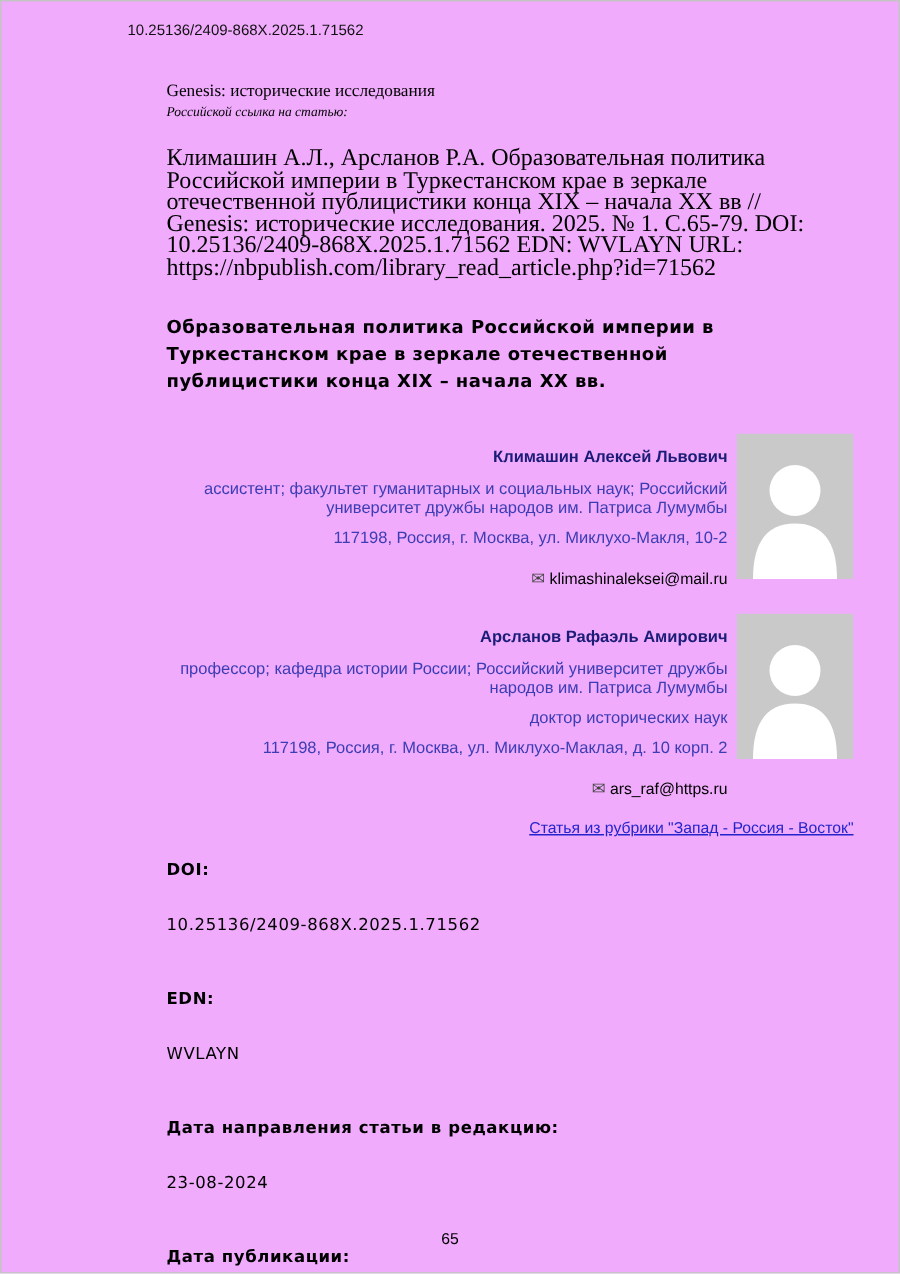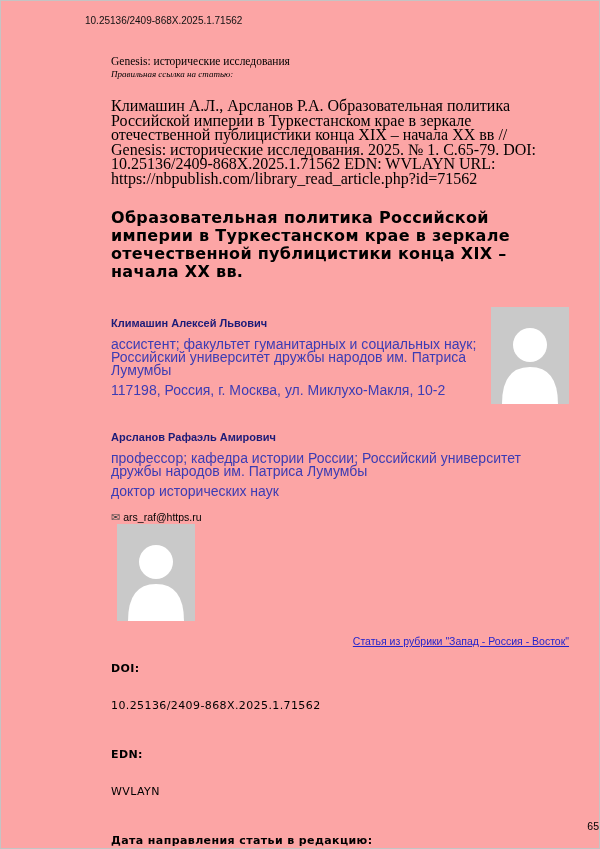--- a/index.html
+++ b/index.html
@@ -1,21 +1,21 @@
 <!DOCTYPE html>
 <html><head>
 <meta charset="utf-8">
 <style>
   html,body { margin:0; padding:0; background:#fff; }
   .page {
     position: relative;
     width: 598px;
     height: 847px;
     border: 1px solid #c4c4c4;
-    background: #fca5a5;
+    background: #f0abfc;
     font-family: "Liberation Sans", sans-serif;
     color: #000;
     overflow: hidden;
   }
   .header {
     position: absolute;
     top: 14px; left: 84px; right: 33px;
     display: flex;
     justify-content: space-between;
     font-size: 10px;
@@ -28,87 +28,91 @@
     width: 458px;
   }
   .citation { margin-top: 54px; width: 438px; font-family: "Liberation Serif", serif; }
   .cit-journal { font-size: 11.5px; }
   .cit-label { font-size: 9px; font-style: italic; margin-top: 2px; }
   .cit-text { font-size: 16px; line-height: 14.5px; margin-top: 20px; word-break: break-word; }
   .title {
     margin: 23px 0 0 0;
     width: 440px;
     font-family: "DejaVu Sans", sans-serif;
-    font-size: 16px;
+    font-size: 12px;
     font-weight: bold;
     line-height: 18px;
     letter-spacing: 0.3px;
   }
   .author-row { display: flex; align-items: flex-start; margin-top: 26px; }
-  .author-row.second { margin-top: 17px; flex-direction: column; }
-  .author-text { flex: 1; text-align: left; padding-top: 10px; }
+  .author-row.second { margin-top: 17px; }
+  .author-text { flex: 1; text-align: right; padding-top: 10px; }
   .author-name { font-size: 11px; font-weight: bold; color: #1b1b78; margin-bottom: 9px; }
-  .author-line { font-size: 14px; color: #3c3cb4; line-height: 13px; margin-top: 7px; }
+  .author-line { font-size: 11px; color: #3c3cb4; line-height: 13px; margin-top: 7px; }
   .author-email { font-size: 10.5px; color: #000; margin-top: 13px; }
   .env { color: #444; font-size: 11px; margin-right: 3px; }
   .photo { width: 78px; height: 97px; margin-left: 6px; flex: 0 0 auto; }
   .photo svg { display: block; }
   .rubric { width: 458px; text-align: right; margin-top: 14px; font-size: 10.5px; }
   .rubric a { color: #2424cc; text-decoration: underline; cursor: pointer; }
   .section { margin-top: 36px; font-family: "DejaVu Sans", sans-serif; }
   .section.first { margin-top: 15px; }
   .sec-label { font-size: 11px; font-weight: bold; letter-spacing: 0.4px; }
   .sec-value { font-size: 11px; margin-top: 24px; letter-spacing: 0.4px; }
   .footer {
     position: absolute;
     bottom: 16px; left: 0;
     width: 100%;
-    text-align: right;
+    text-align: center;
     font-size: 10.5px;
   }
 </style>
 </head>
 <body>
 
 <div class="page">
 
   <div class="header">
     <span>10.25136/2409-868X.2025.1.71562</span>
   </div>
 
   <div class="content">
 
     <div class="citation">
       <div class="cit-journal">Genesis: исторические исследования</div>
-      <div class="cit-label">Правильная ссылка на статью:</div>
+      <div class="cit-label">Российской ссылка на статью:</div>
       <div class="cit-text">Климашин А.Л., Арсланов Р.А. Образовательная политика Российской империи в Туркестанском крае в зеркале отечественной публицистики конца XIX – начала XX вв // Genesis: исторические исследования. 2025. № 1. С.65-79. DOI: 10.25136/2409-868X.2025.1.71562 EDN: WVLAYN URL: https://nbpublish.com/library_read_article.php?id=71562</div>
     </div>
 
     <h1 class="title">Образовательная политика Российской империи в Туркестанском крае в зеркале отечественной публицистики конца XIX – начала XX вв.</h1>
 
     <div class="author-row">
       <div class="author-text">
         <div class="author-name">Климашин Алексей Львович</div>
         <div class="author-line">ассистент; факультет гуманитарных и социальных наук; Российский университет дружбы народов им. Патриса Лумумбы</div>
         <div class="author-line">117198, Россия, г. Москва, ул. Миклухо-Макля, 10-2</div>
+        <div class="author-email">
+          <span class="env">✉</span><span>klimashinaleksei@mail.ru</span>
+        </div>
       </div>
       <div class="photo">
         <svg width="78" height="97" viewBox="0 0 78 97">
           <rect width="78" height="97" fill="#c9c9c9"></rect>
           <circle cx="39" cy="38" r="17" fill="#ffffff"></circle>
           <path d="M11 97 Q11 60 39 60 Q67 60 67 97 Z" fill="#ffffff"></path>
         </svg>
       </div>
     </div>
 
     <div class="author-row second">
       <div class="author-text">
         <div class="author-name">Арсланов Рафаэль Амирович</div>
         <div class="author-line">профессор; кафедра истории России; Российский университет дружбы народов им. Патриса Лумумбы</div>
         <div class="author-line">доктор исторических наук</div>
+        <div class="author-line">117198, Россия, г. Москва, ул. Миклухо-Маклая, д. 10 корп. 2</div>
         <div class="author-email">
           <span class="env">✉</span><span>ars_raf@https.ru</span>
         </div>
       </div>
       <div class="photo">
         <svg width="78" height="97" viewBox="0 0 78 97">
           <rect width="78" height="97" fill="#c9c9c9"></rect>
           <circle cx="39" cy="38" r="17" fill="#ffffff"></circle>
           <path d="M11 97 Q11 60 39 60 Q67 60 67 97 Z" fill="#ffffff"></path>
         </svg>

